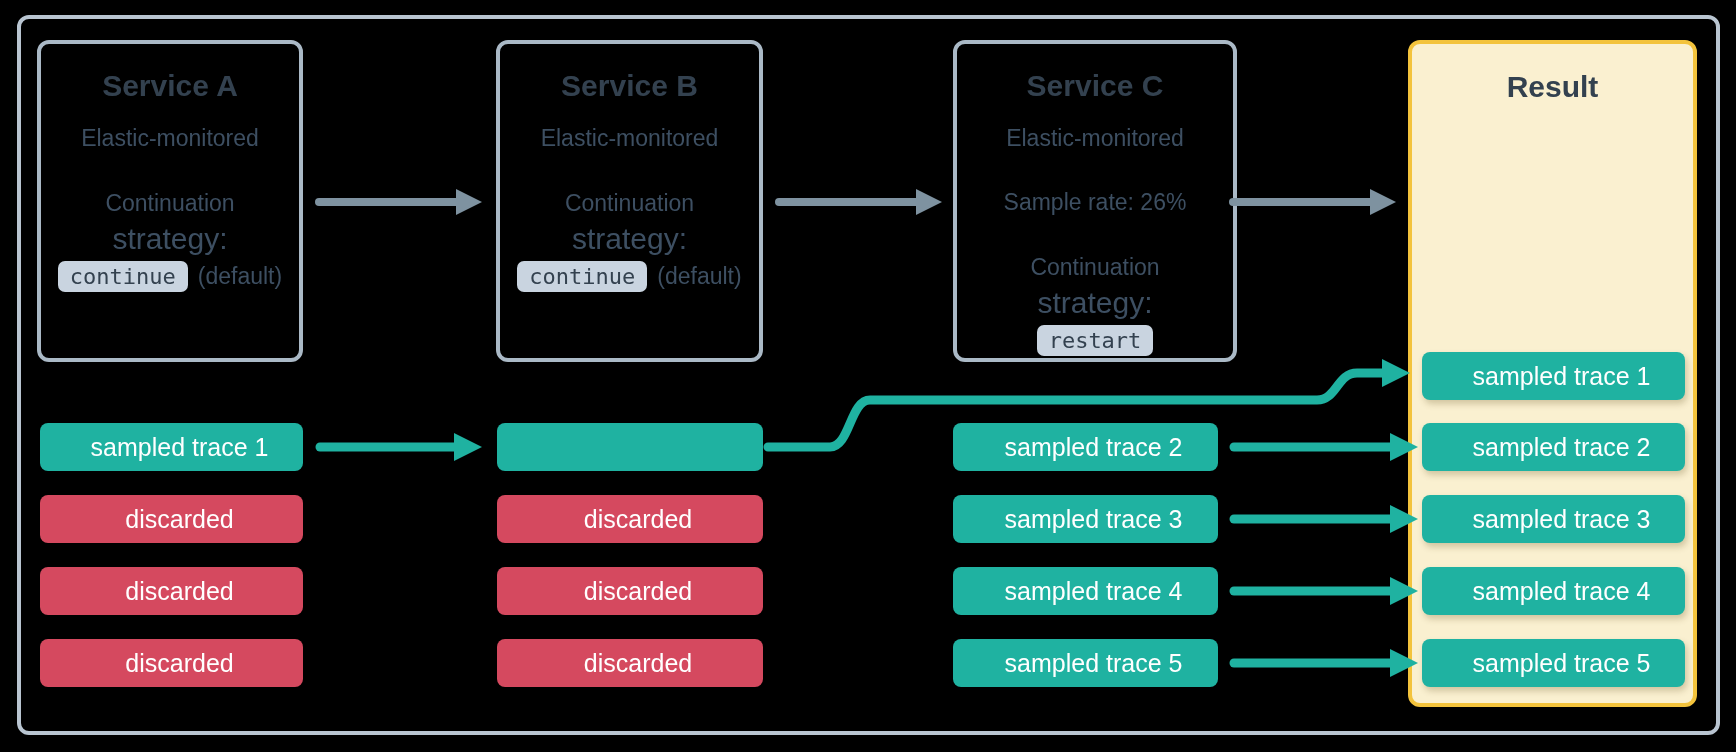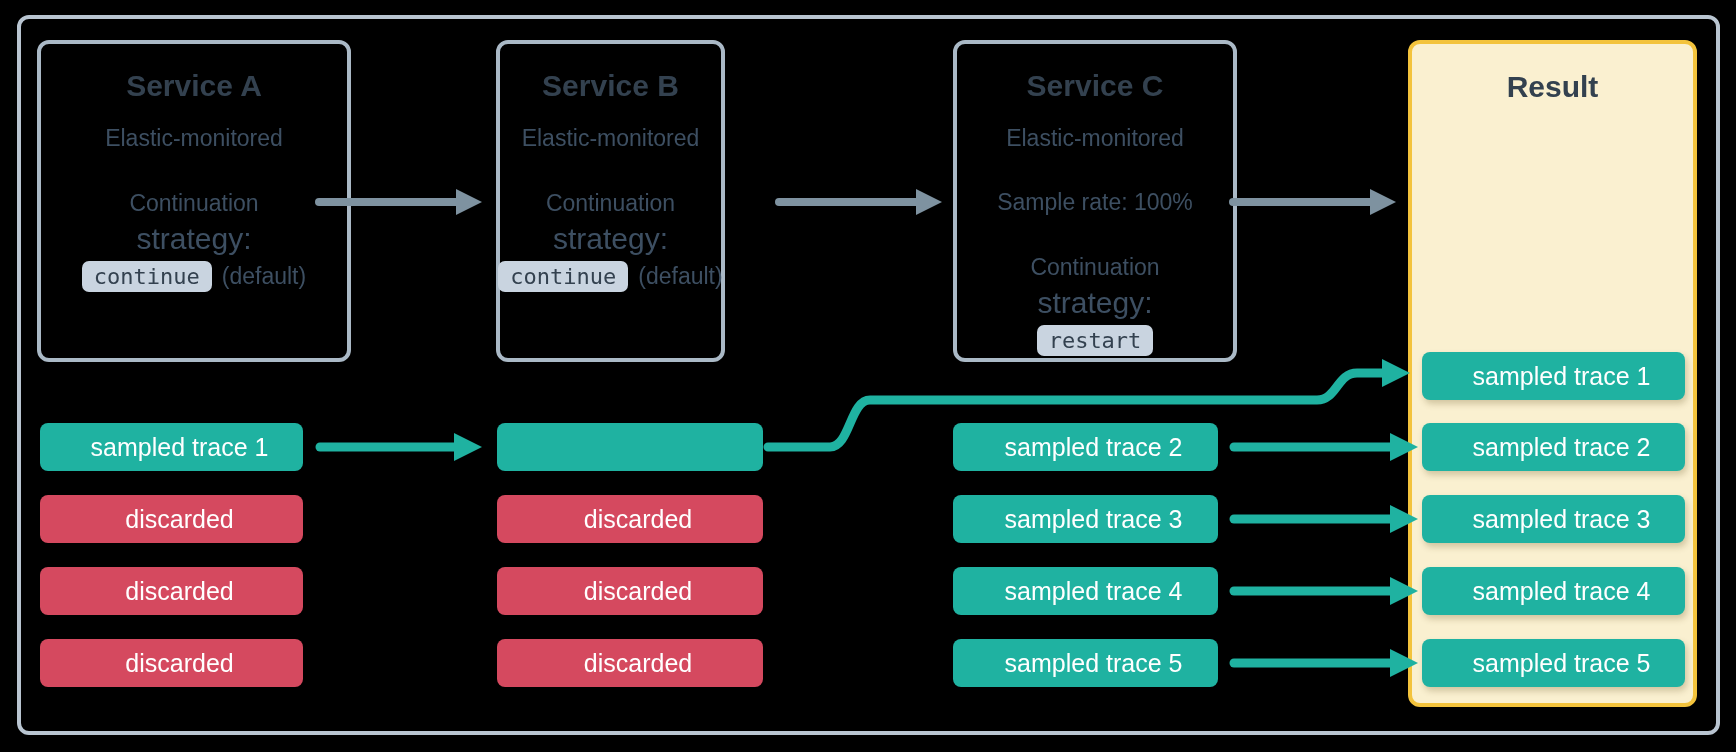--- a/index.html
+++ b/index.html
@@ -19,22 +19,22 @@
     position:absolute;left:17px;top:15px;width:1703px;height:720px;
     border:4px solid var(--frame-border);border-radius:12px;
   }
 
   .service-box{
     position:absolute;top:40px;height:322px;
     border:4px solid var(--box-border);border-radius:12px;
     display:flex;flex-direction:column;align-items:center;
     padding-top:24px;text-align:center;
   }
-  .service-box.a{left:37px;width:314px;}
-  .service-box.b{left:496px;width:229px;}
+  .service-box.a{left:37px;width:266px;}
+  .service-box.b{left:496px;width:267px;}
   .service-box.c{left:953px;width:284px;}
   .service-title{font-size:30px;font-weight:700;color:var(--title-text);line-height:1.2;}
   .service-sub{font-size:23px;font-weight:500;color:var(--body-text);line-height:1.3;margin-top:20px;}
   .service-rate{font-size:23px;font-weight:500;color:var(--body-text);line-height:1.3;margin-top:34px;}
   .service-cont1{font-size:23px;font-weight:500;color:var(--body-text);line-height:1.3;margin-top:35px;}
   .service-cont2{font-size:30px;font-weight:500;color:var(--body-text);line-height:1.3;}
   .strategy-row{display:flex;align-items:center;gap:10px;margin-top:3px;}
   .strategy-tag{
     font-family:"DejaVu Sans Mono","Liberation Mono",monospace;
     font-size:22px;color:var(--tag-text);background:var(--tag-bg);
@@ -95,21 +95,21 @@
     <div class="service-cont2">strategy:</div>
     <div class="strategy-row">
       <span class="strategy-tag">continue</span>
       <span class="strategy-note">(default)</span>
     </div>
   </div>
 
   <div class="service-box c">
     <div class="service-title">Service C</div>
     <div class="service-sub">Elastic-monitored</div>
-    <div class="service-rate">Sample rate: 100%</div>
+    <div class="service-rate">Sample rate: 26%</div>
     <div class="service-cont1">Continuation</div>
     <div class="service-cont2">strategy:</div>
     <div class="strategy-row">
       <span class="strategy-tag">restart</span>
 
     </div>
   </div>
 
   <div class="result-panel">
     <div class="result-title">Result</div>

